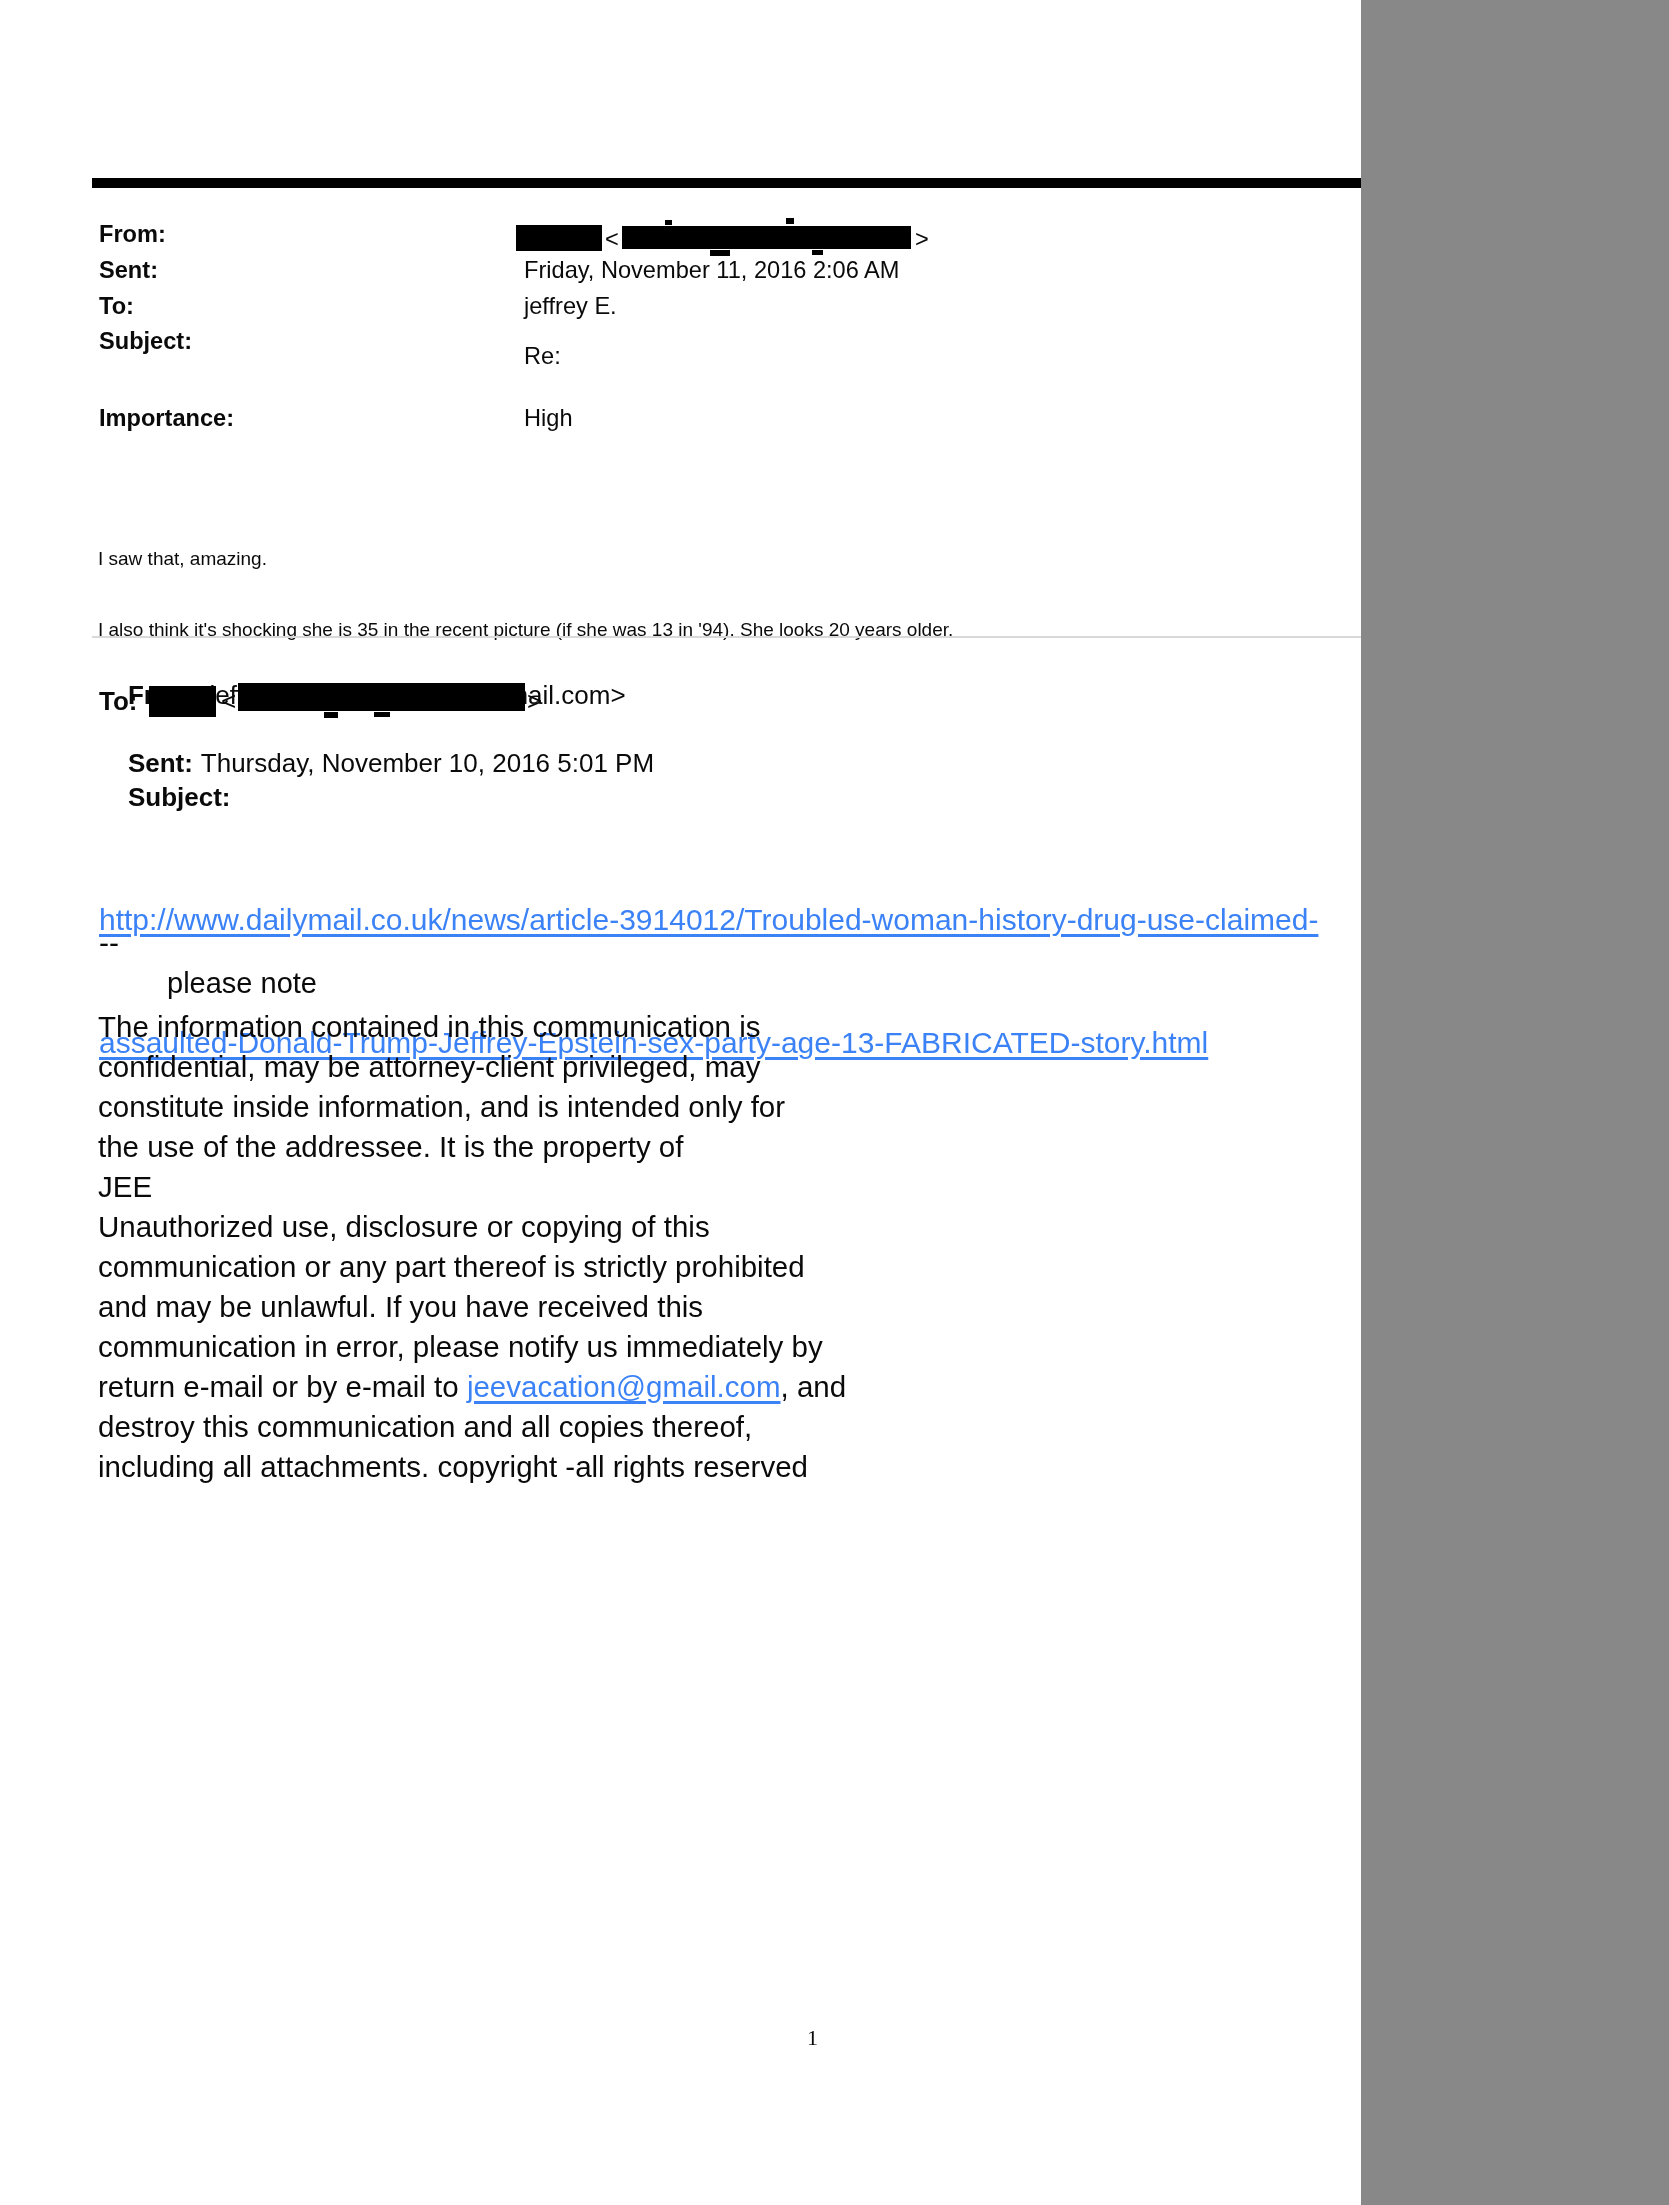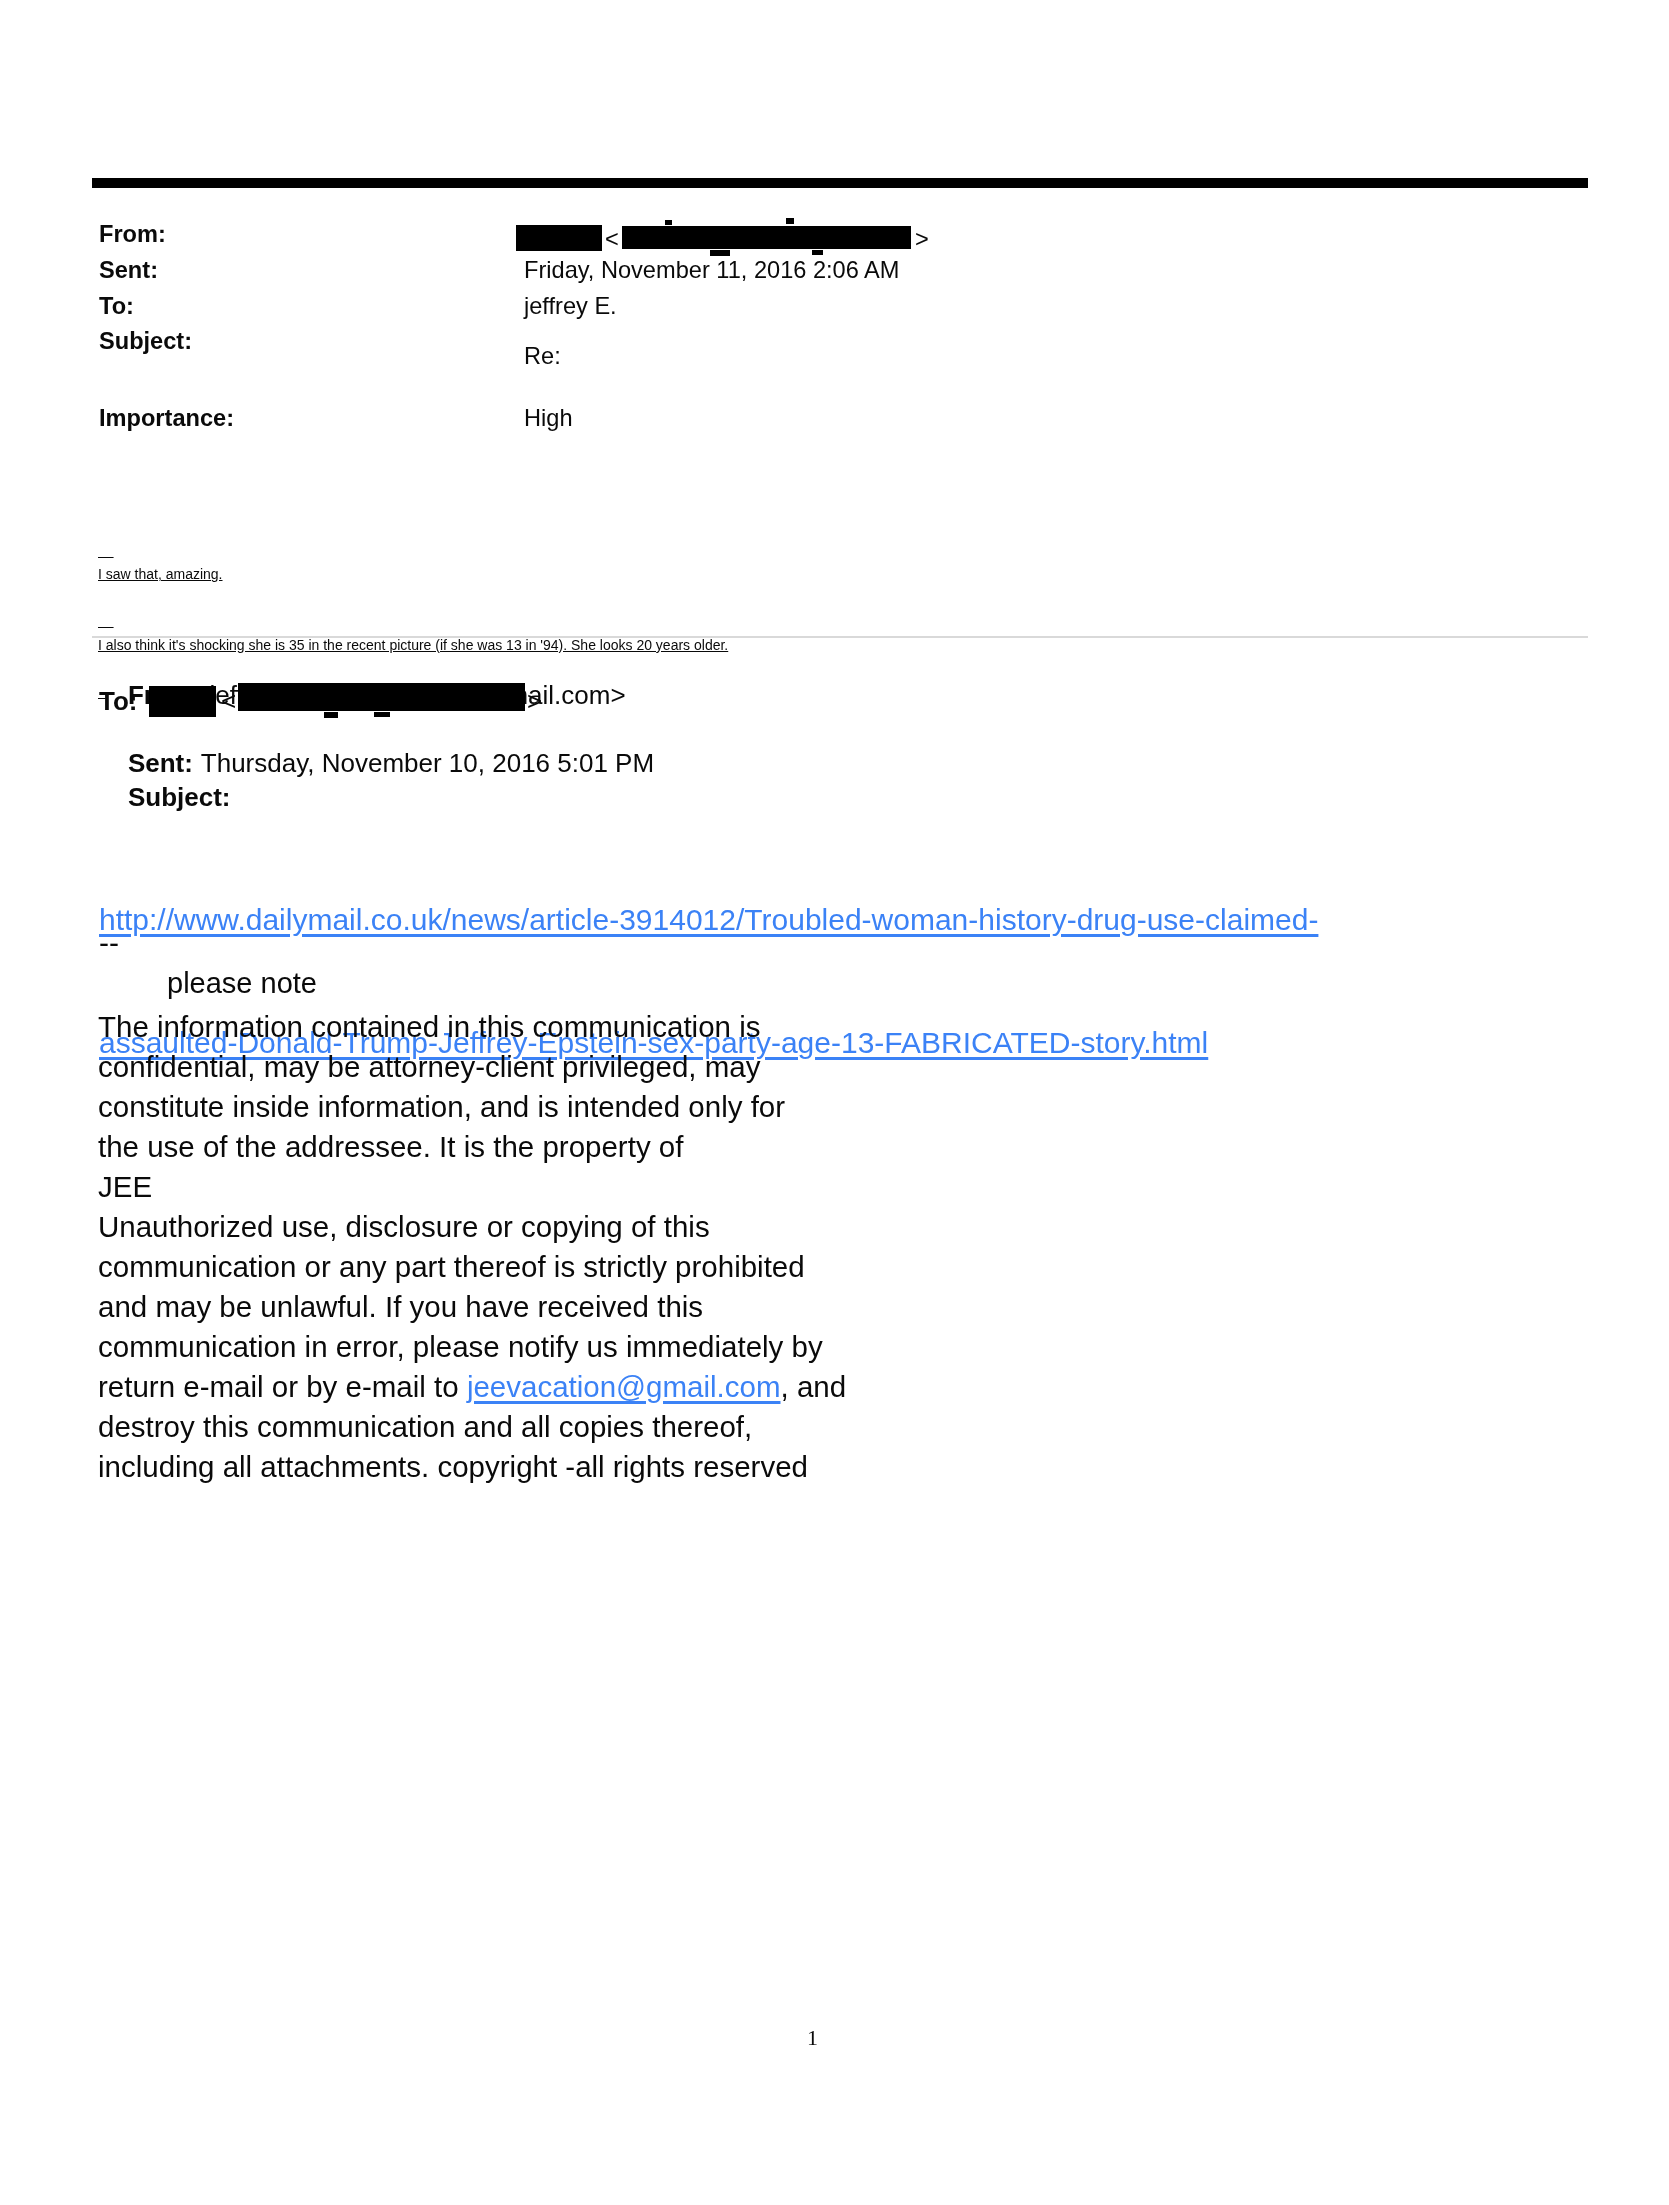--- a/index.html
+++ b/index.html
@@ -1,18 +1,18 @@
 <!DOCTYPE html>
 <html style="font-size:10.5px"><head>
 <meta charset="utf-8">
 <style>
   html,body{margin:0;padding:0;background:#888;}
   .page{
     position:relative;
-    width:1669px;height:2205px;
+    width:1361px;height:2205px;
     background:#ffffff;
     font-family:"Liberation Sans", sans-serif;
     color:#0a0a0a;
     overflow:hidden;
   }
   .b{font-weight:700;}
 
   
   .topbar{position:absolute;left:92px;top:178px;width:1496px;height:9.8px;background:#000;}
 
@@ -20,21 +20,21 @@
   .h1-label{position:absolute;left:99px;font-size:23.6px;font-weight:700;white-space:pre;}
   .h1-value{position:absolute;left:524px;font-size:23.6px;white-space:pre;}
 
   .redact{background:#000;position:absolute;}
   .frag{background:#000;position:absolute;}
 
   .fromval{position:absolute;left:516px;top:221px;width:432px;height:39px;font-size:23.6px;}
   .fromval .bracket{position:absolute;top:5.2px;font-size:23.6px;}
 
   
-  .smallbody{position:absolute;left:98px;top:516px;font-size:14px;line-height:23.6px;white-space:pre;text-decoration:underline;}
+  .smallbody{position:absolute;left:98px;top:500px;font-size:19px;line-height:23.6px;white-space:pre;}
 
   .divider{position:absolute;left:92px;top:636px;width:1496px;height:2px;background:#d9d9d9;}
 
   
   .h2line{position:absolute;left:99px;font-size:26px;white-space:pre;}
   .h2line .val{margin-left:7.9px;}
   .to2wrap{position:absolute;left:99px;top:682px;width:497px;height:46px;font-size:26px;}
   .to2wrap .bracket{position:absolute;top:3.9px;font-size:26px;}
 
   

